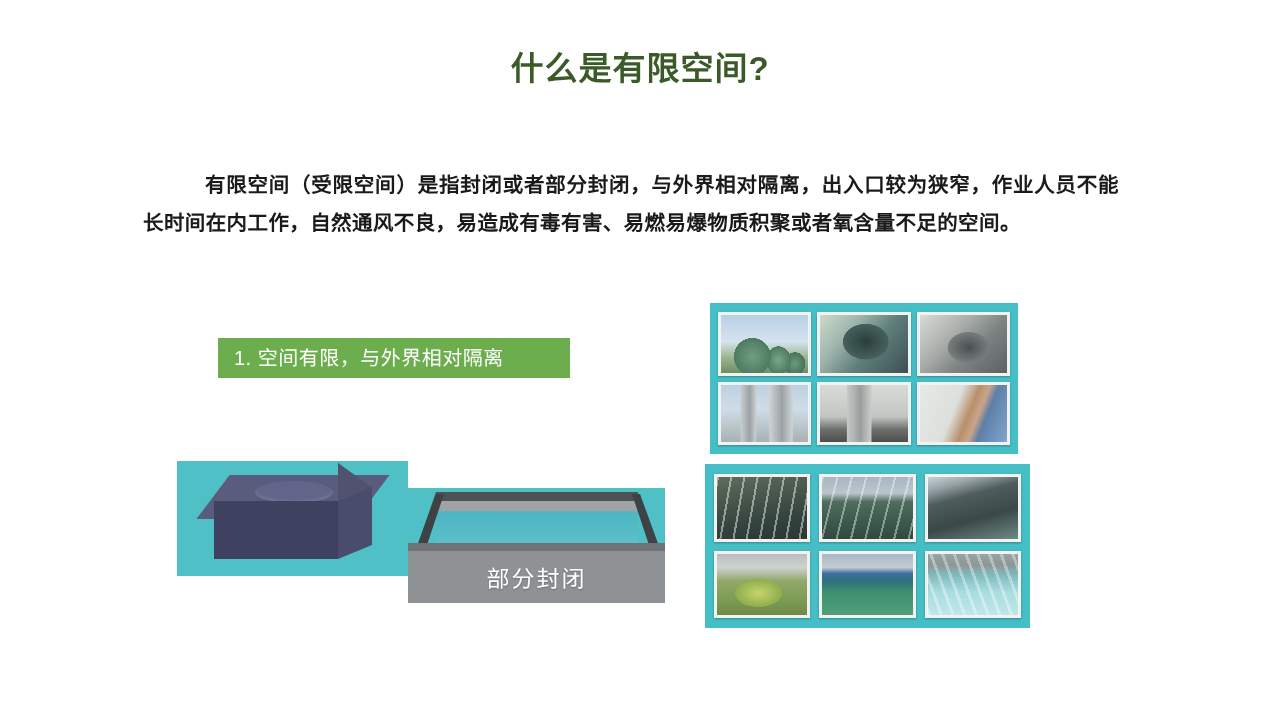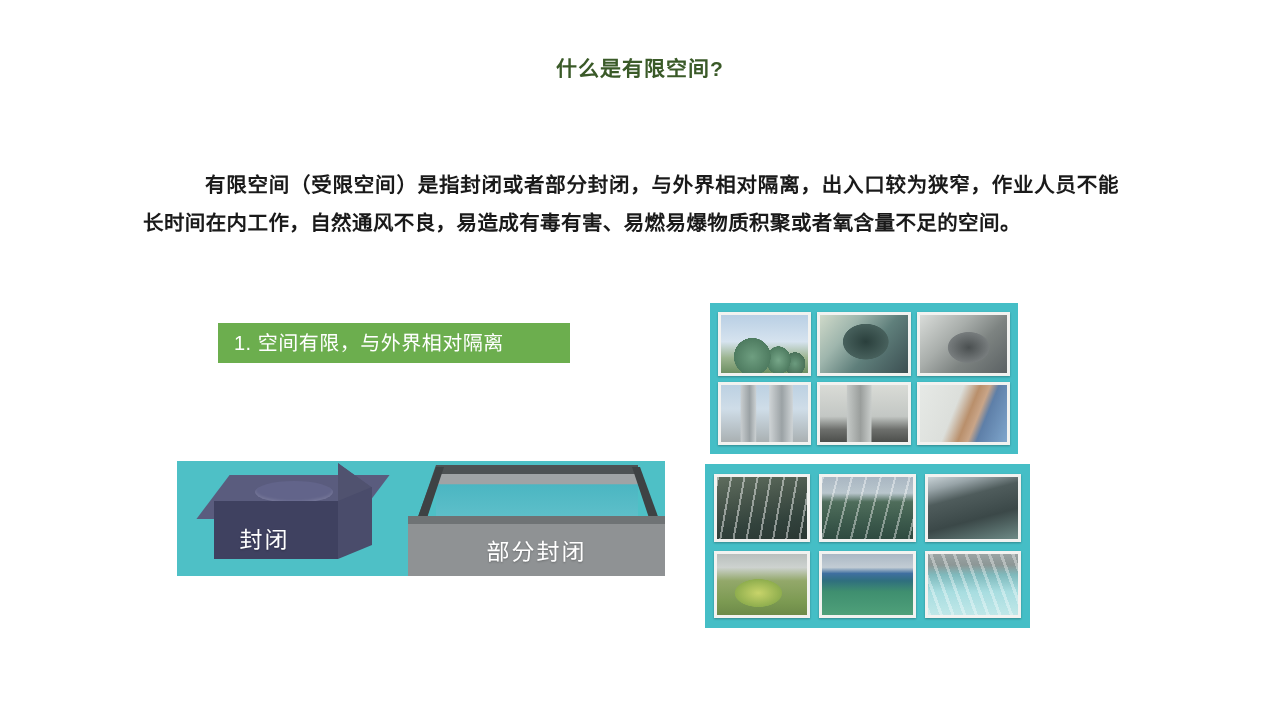--- a/index.html
+++ b/index.html
@@ -15,21 +15,21 @@
     font-family: "Liberation Sans", "DejaVu Sans", sans-serif;
   }
 
   
   .slide-title {
     position: absolute;
     left: 0;
     top: 52px;
     width: 1280px;
     text-align: center;
-    font-size: 21px;
+    font-size: 33px;
     font-weight: bold;
     color: #3a5a28;
     letter-spacing: 1px;
     line-height: 34px;
   }
 
   
   .body-paragraph {
     position: absolute;
     left: 143px;
@@ -42,21 +42,21 @@
     text-indent: 62px;
     text-align: justify;
     letter-spacing: 0.4px;
     font-family: Liberation Mono, monospace;
   }
 
   
   .green-chip {
     position: absolute;
     left: 218px;
-    top: 323px;
+    top: 338px;
     width: 352px;
     height: 40px;
     background: #6cae4e;
     display: flex;
     align-items: center;
     box-sizing: border-box;
     padding-left: 16px;
   }
   .green-chip-label {
     color: #ffffff;
@@ -71,21 +71,21 @@
     left: 177px;
     top: 461px;
     width: 231px;
     height: 115px;
     background: #4ec0c6;
     overflow: hidden;
   }
   .panel-partial {
     position: absolute;
     left: 408px;
-    top: 461px;
+    top: 488px;
     width: 257px;
     height: 115px;
     background: #4ec0c6;
     overflow: hidden;
   }
   .panel-caption {
     position: absolute;
     width: 100%;
     text-align: center;
     color: #ffffff;
@@ -329,21 +329,20 @@
 <div class="green-chip">
   <span class="green-chip-label">1. 空间有限，与外界相对隔离</span>
 </div>
 
 <div class="panel-closed">
   <div class="box-top"></div>
   <div class="box-top-right"></div>
   <div class="box-lid"></div>
   <div class="box-front"></div>
   <div class="box-side"></div>
-  <div class="panel-caption caption-closed">封闭</div>
 </div>
 
 <div class="panel-partial">
   <div class="open-inner"></div>
   <div class="open-rim-top"></div>
   <div class="open-rim-left"></div>
   <div class="open-wall-left"></div>
   <div class="open-wall-right"></div>
   <div class="open-front-lip"></div>
   <div class="open-front"></div>

